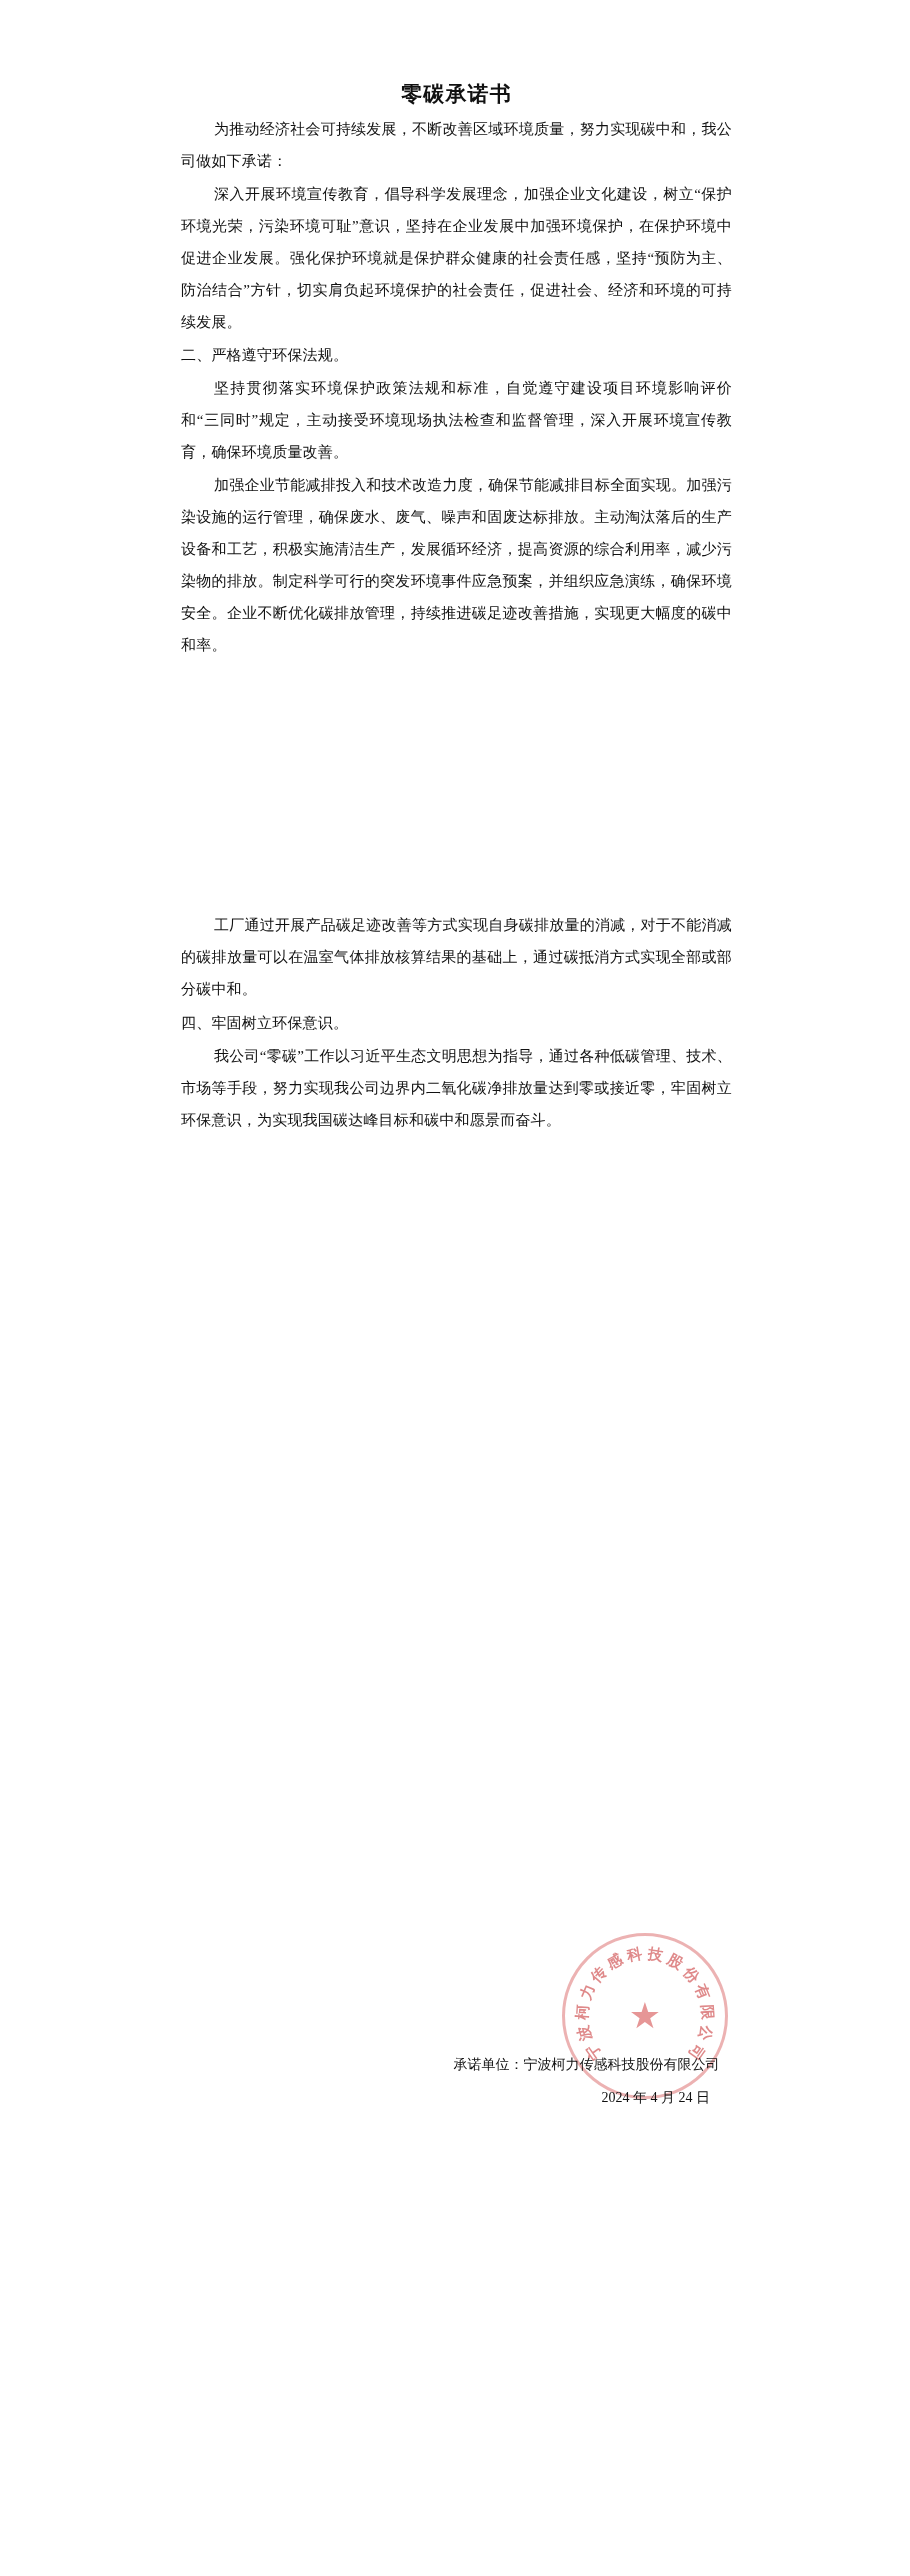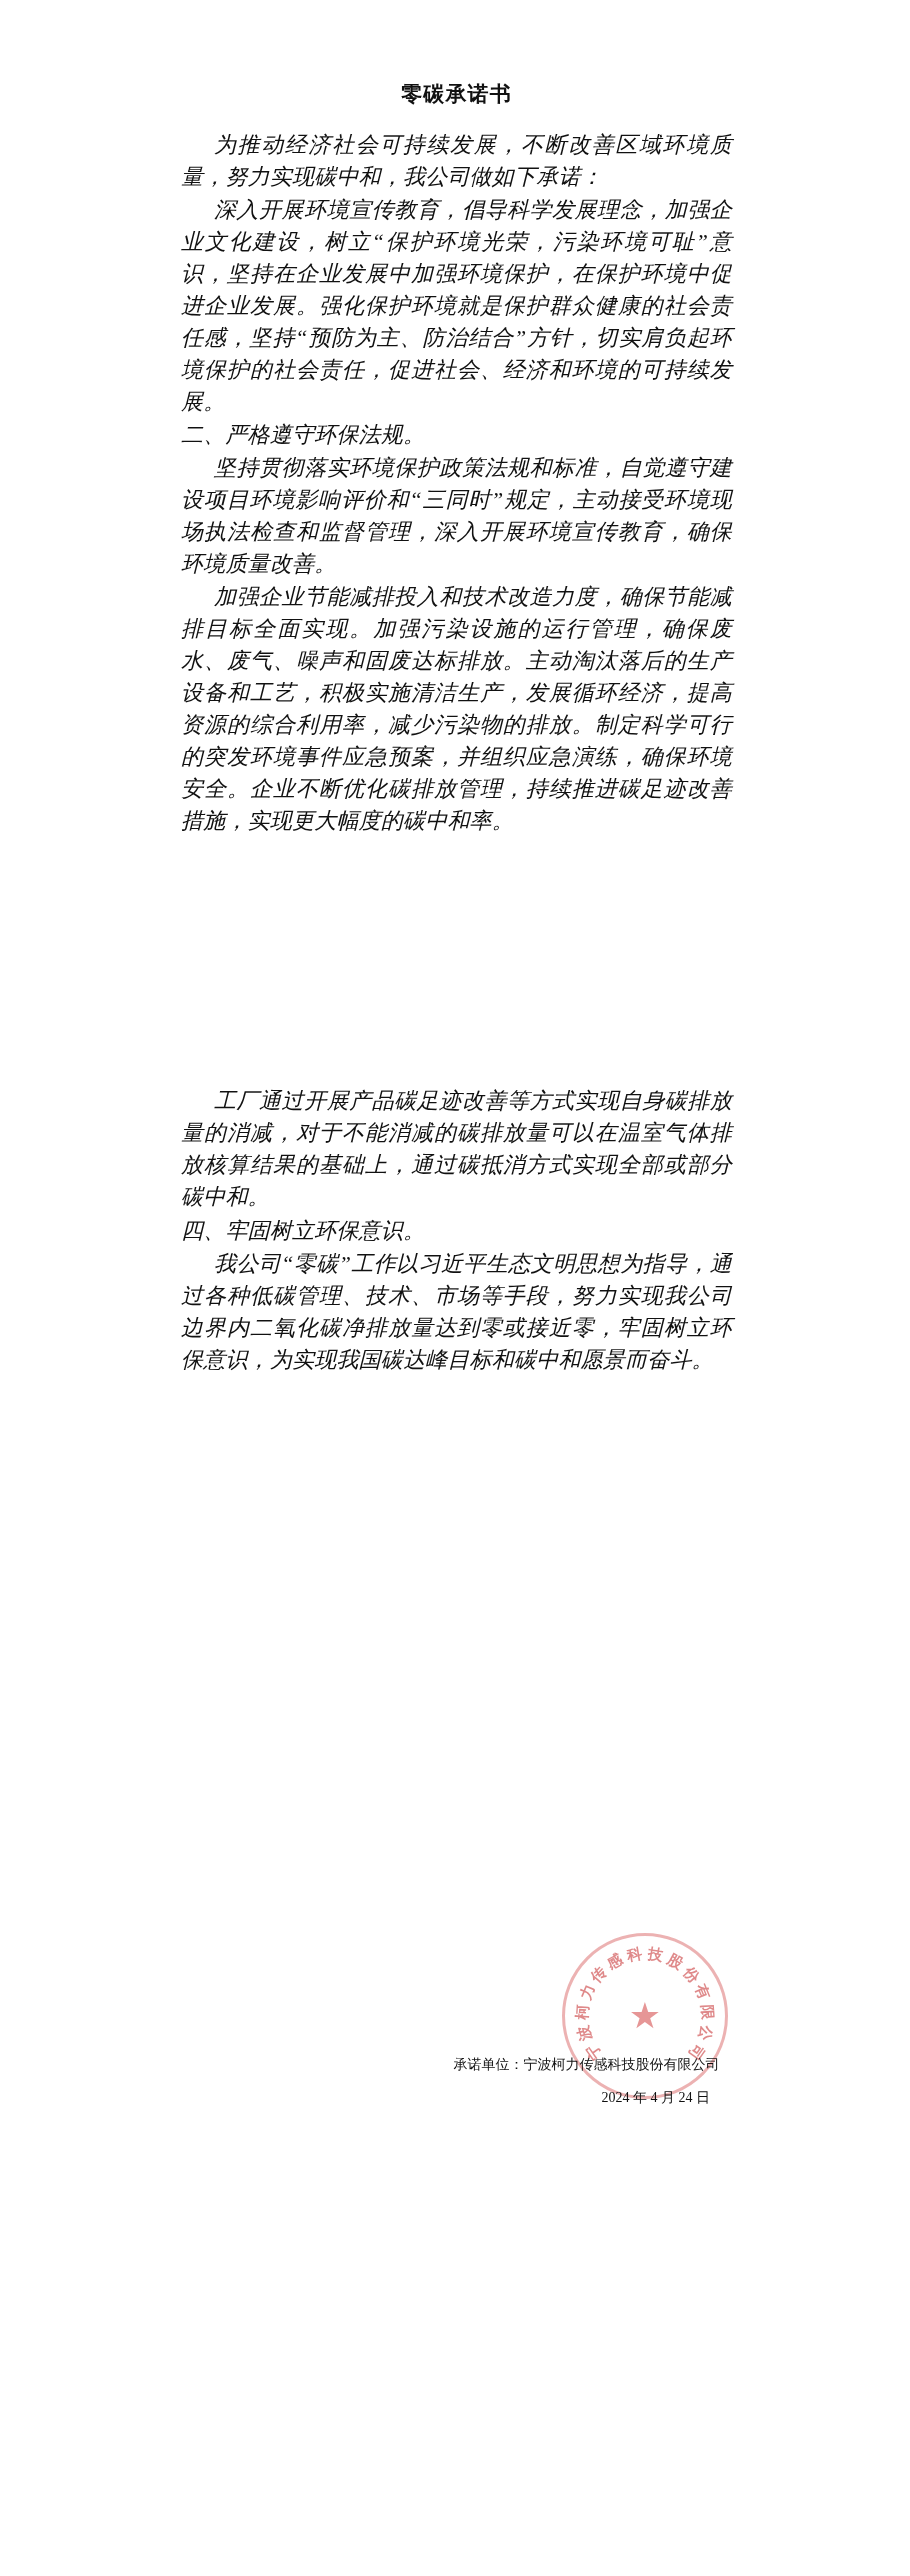--- a/index.html
+++ b/index.html
@@ -27,31 +27,30 @@
     position: absolute;
     left: 181px;
     top: 80px;
     width: 551px;
   }
   .doc-title {
     text-align: center;
     font-size: 21px;
     font-weight: bold;
     letter-spacing: 1.1px;
-    margin: 0 0 21px 0;
+    margin: 0 0 5px 0;
     font-family: "Liberation Serif", "DejaVu Serif", serif;
   }
   p.para {
     margin: 0 0 1.1px 0;
-    font-size: 22px;
+    font-size: 15px;
     line-height: 32px;
     text-align: justify;
     text-justify: inter-ideograph;
     letter-spacing: 0.2px;
-    font-style: italic;
   }
   p.indent {
     text-indent: 33px;
   }
   p.noindent {
     text-indent: 0;
   }
   .gap-block {
     height: 247px;
   }

